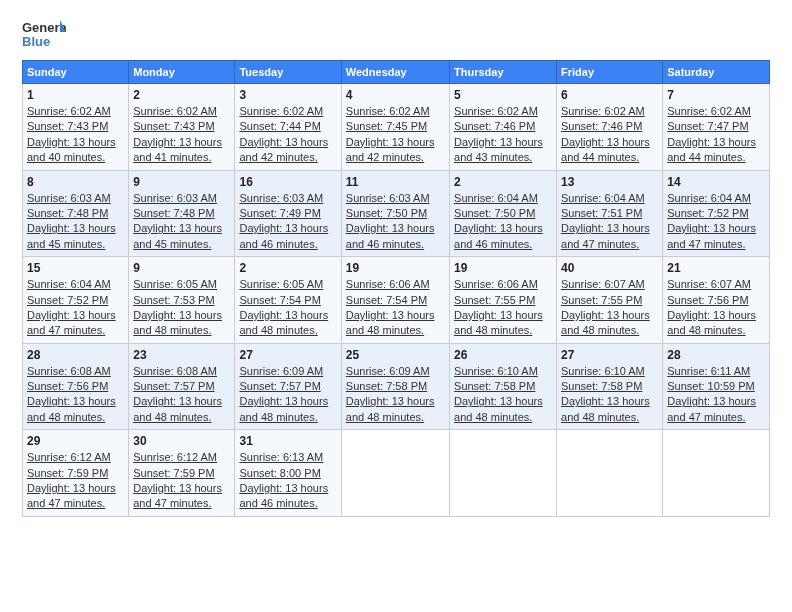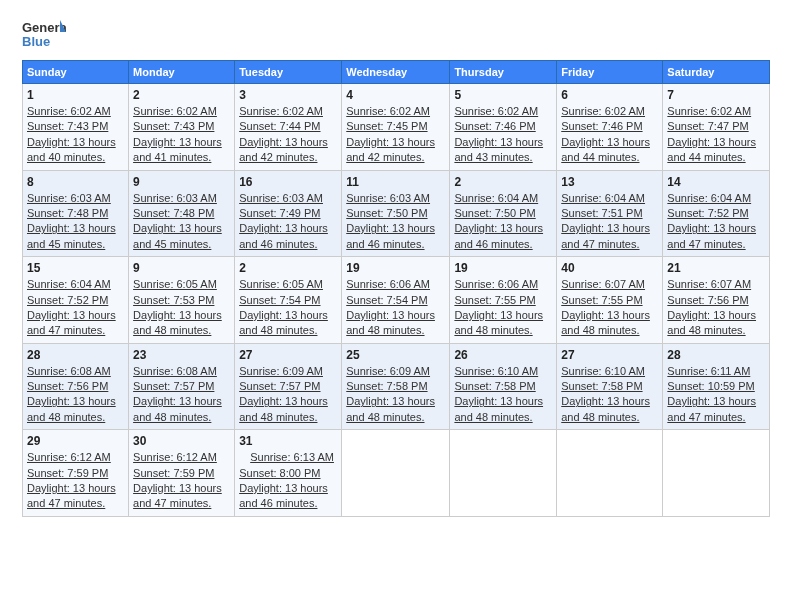--- a/index.html
+++ b/index.html
@@ -237,21 +237,21 @@
         </tr>
         <tr>
           <td><span class="day-num">29</span><span class="day-info" style="white-space: pre-line;">Sunrise: 6:12 AM
 Sunset: 7:59 PM
 Daylight: 13 hours
 and 47 minutes.</span></td>
           <td><span class="day-num">30</span><span class="day-info" style="white-space: pre-line;">Sunrise: 6:12 AM
 Sunset: 7:59 PM
 Daylight: 13 hours
 and 47 minutes.</span></td>
-          <td><span class="day-num">31</span><span class="day-info" style="white-space: pre-line; margin-left: 11px;">Sunrise: 6:13 AM
+          <td><span class="day-num">31</span><span class="day-info" style="white-space: pre-line;">Sunrise: 6:13 AM
 Sunset: 8:00 PM
 Daylight: 13 hours
 and 46 minutes.</span></td>
           <td class="empty-cell"></td>
           <td class="empty-cell"></td>
           <td class="empty-cell"></td>
           <td class="empty-cell"></td>
         </tr>
       </tbody>
   </table>

